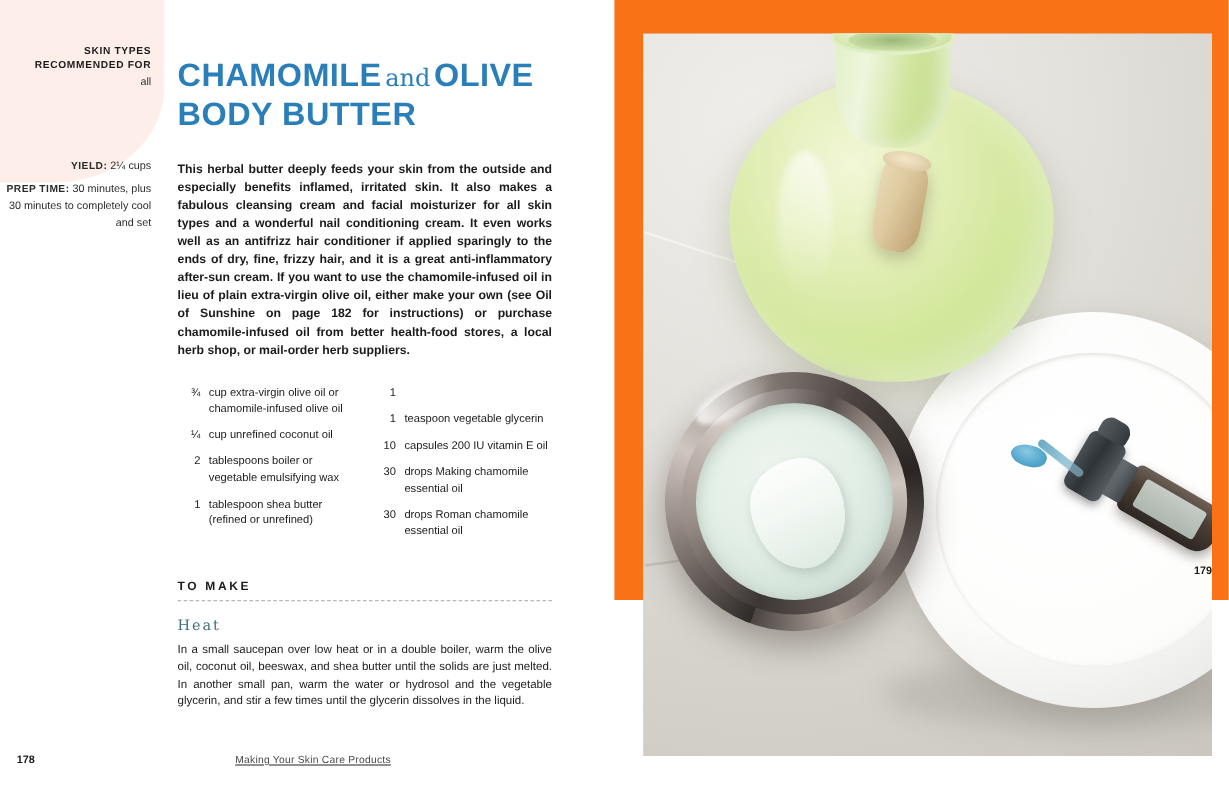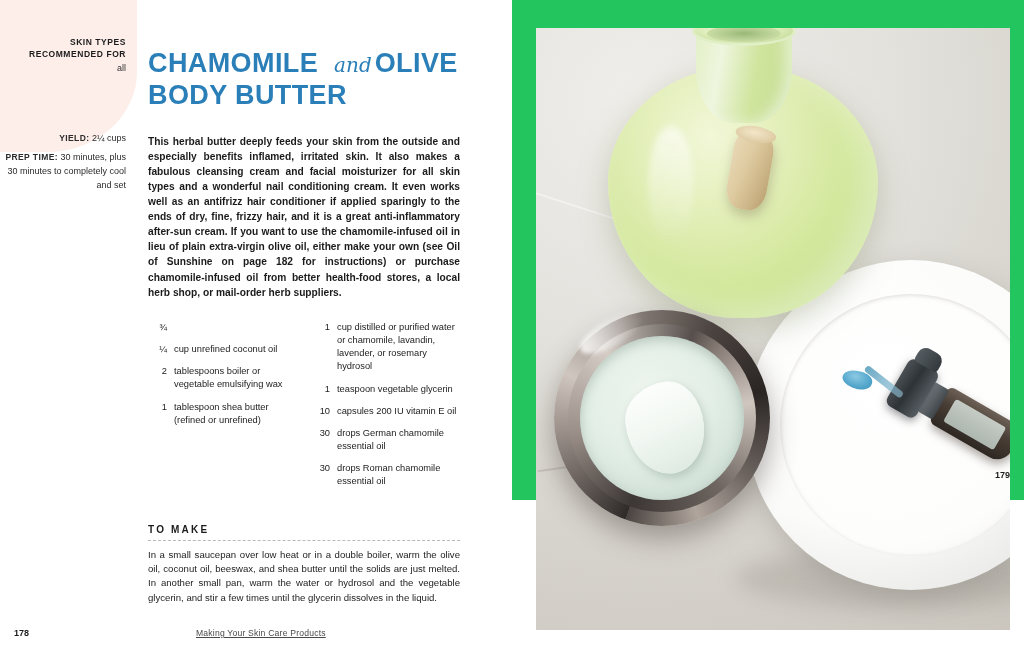--- a/index.html
+++ b/index.html
@@ -12,21 +12,21 @@
     background: #ffffff;
     font-family: "Liberation Sans", sans-serif;
     overflow: hidden;
     position: relative;
   }
 
   #page {
     position: relative;
     width: 1024px;
     height: 500px;
-    background: #22c55e;
+    background: #f97316;
   }
 
   
   .left-page {
     position: absolute;
     left: 0; top: 0;
     width: 512px; height: 658px;
     background: #ffffff;
   }
 
@@ -98,27 +98,25 @@
     font-family: "Liberation Sans", sans-serif;
     font-size: 27px;
     line-height: 1.18;
     letter-spacing: 0.4px;
     color: #2a7fb8;
     font-weight: bold;
     text-transform: uppercase;
   }
   h1.recipe-title .and {
     font-family: "DejaVu Serif", serif;
-    font-style: italic;
     font-weight: normal;
     text-transform: lowercase;
     font-size: 20px;
     letter-spacing: 0;
     padding: 0 3px;
-    margin-left: 13px;
   }
 
   .intro {
     margin-top: 22px;
     font-size: 10.2px;
     line-height: 1.48;
     font-weight: bold;
     color: #1b1b1b;
     text-align: justify;
   }
@@ -509,61 +507,62 @@
         <span>CHAMOMILE</span><span class="and">and</span><span>OLIVE</span><br>
         <span>BODY BUTTER</span>
       </h1>
 
       <p class="intro">This herbal butter deeply feeds your skin from the outside and especially benefits inflamed, irritated skin. It also makes a fabulous cleansing cream and facial moisturizer for all skin types and a wonderful nail conditioning cream. It even works well as an antifrizz hair conditioner if applied sparingly to the ends of dry, fine, frizzy hair, and it is a great anti-inflammatory after-sun cream. If you want to use the chamomile-infused oil in lieu of plain extra-virgin olive oil, either make your own (see Oil of Sunshine on page 182 for instructions) or purchase chamomile-infused oil from better health-food stores, a local herb shop, or mail-order herb suppliers.</p>
 
       <div class="ingredients">
         <div class="ing-col">
           <div class="ing-item">
             <span class="ing-qty">¾</span>
+            <span class="ing-text">cup extra-virgin olive oil or chamomile-infused olive oil</span>
           </div>
           <div class="ing-item">
             <span class="ing-qty">¼</span>
             <span class="ing-text">cup unrefined coconut oil</span>
           </div>
           <div class="ing-item">
             <span class="ing-qty">2</span>
             <span class="ing-text">tablespoons boiler or vegetable emulsifying wax</span>
           </div>
           <div class="ing-item">
             <span class="ing-qty">1</span>
             <span class="ing-text">tablespoon shea butter (refined or unrefined)</span>
           </div>
         </div>
         <div class="ing-col">
           <div class="ing-item">
             <span class="ing-qty">1</span>
-            <span class="ing-text">cup distilled or purified water or chamomile, lavandin, lavender, or rosemary hydrosol</span>
           </div>
           <div class="ing-item">
             <span class="ing-qty">1</span>
             <span class="ing-text">teaspoon vegetable glycerin</span>
           </div>
           <div class="ing-item">
             <span class="ing-qty">10</span>
             <span class="ing-text">capsules 200 IU vitamin E oil</span>
           </div>
           <div class="ing-item">
             <span class="ing-qty">30</span>
-            <span class="ing-text">drops German chamomile essential oil</span>
+            <span class="ing-text">drops Making chamomile essential oil</span>
           </div>
           <div class="ing-item">
             <span class="ing-qty">30</span>
             <span class="ing-text">drops Roman chamomile essential oil</span>
           </div>
         </div>
       </div>
 
       <div class="to-make">
         <div class="to-make-head">TO MAKE</div>
         <div class="dashed-rule"></div>
+        <div class="step-head">Heat</div>
         <div class="step-body">In a small saucepan over low heat or in a double boiler, warm the olive oil, coconut oil, beeswax, and shea butter until the solids are just melted. In another small pan, warm the water or hydrosol and the vegetable glycerin, and stir a few times until the glycerin dissolves in the liquid.</div>
       </div>
 
     </div>
 
     <div class="footer-left">178</div>
     <div class="footer-center">Making Your Skin Care Products</div>
   </div>
 
   <div class="photo">

